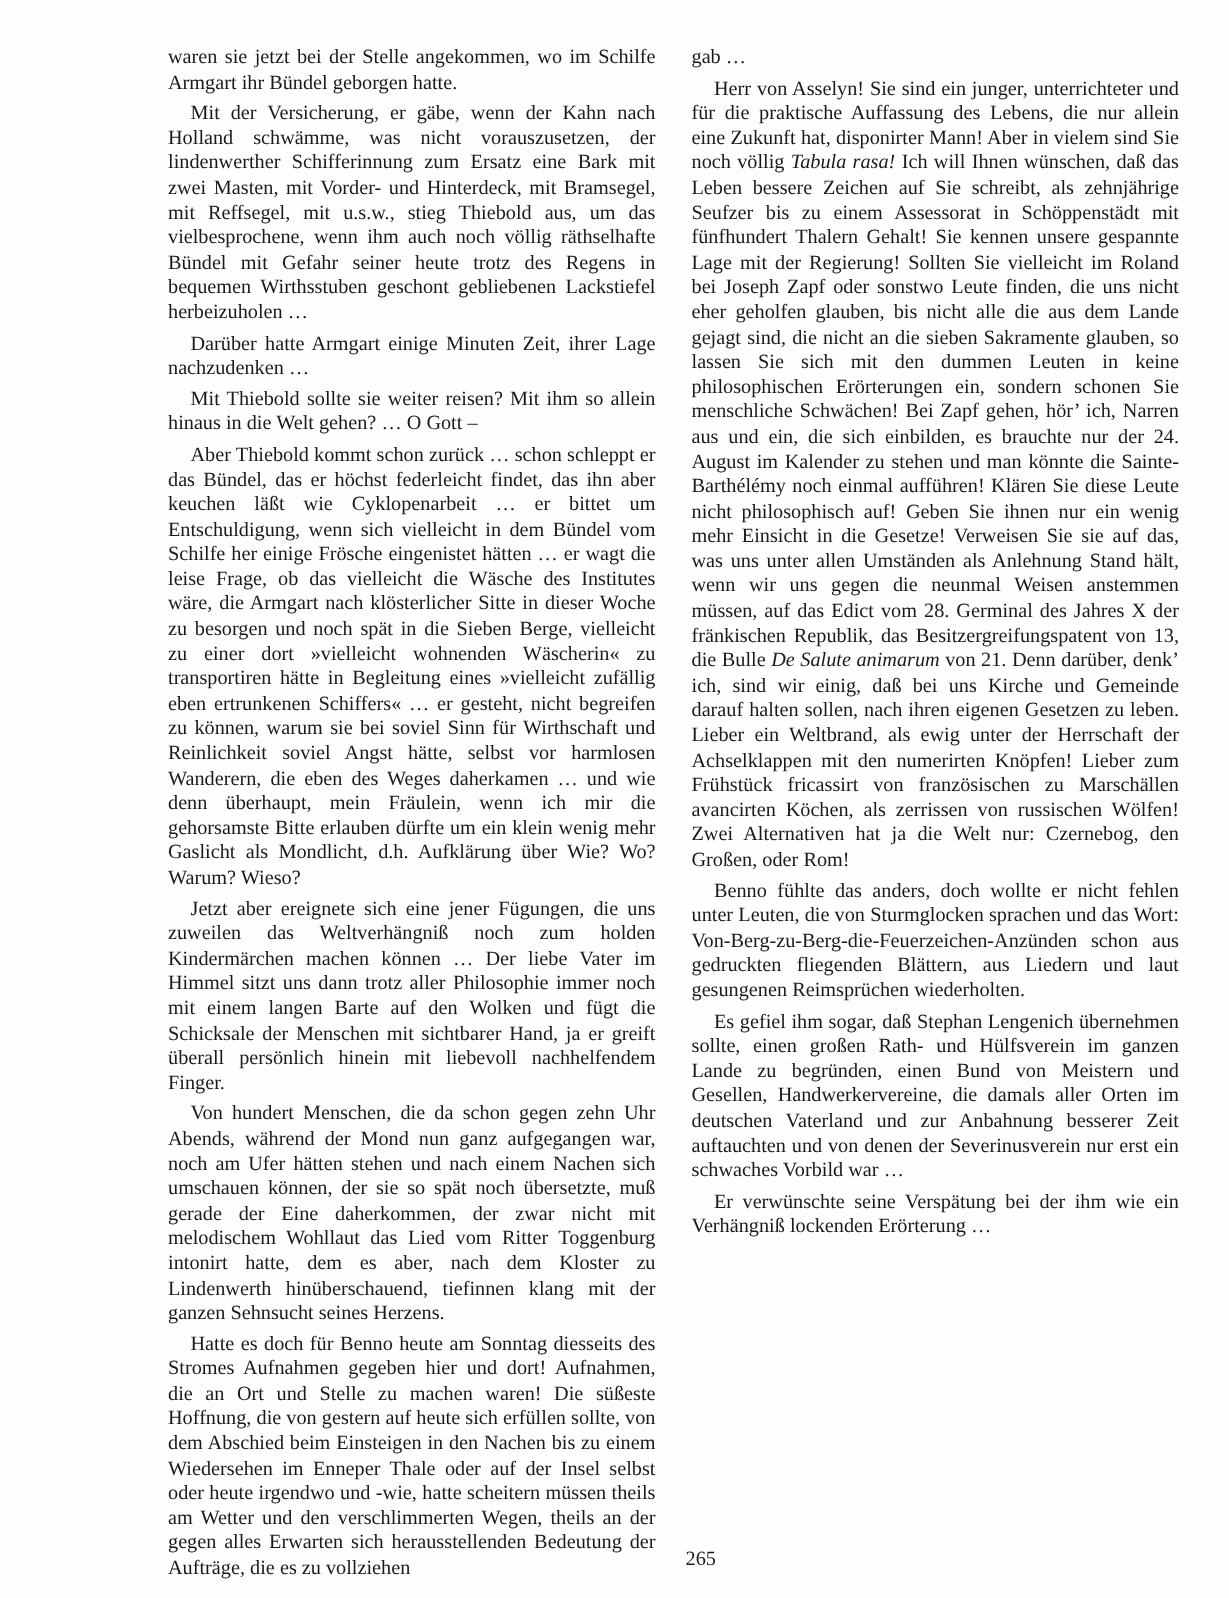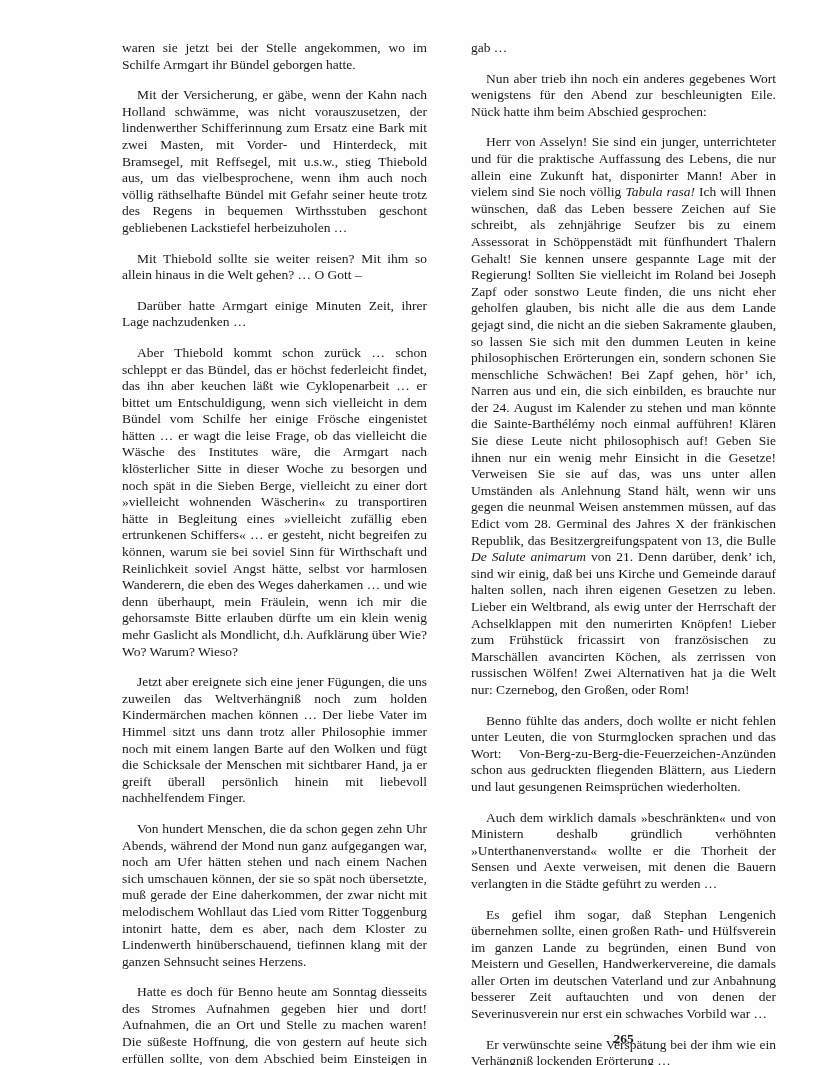--- a/index.html
+++ b/index.html
@@ -25,60 +25,57 @@
   }
   .column {
     width: 333px;
     font-size: 13.5px;
     line-height: 16.6px;
     text-align: justify;
     hyphens: auto;
     -webkit-hyphens: auto;
   }
   .column p {
-    margin: 14px;
+    margin: 4px;
     padding: 0;
     text-indent: 15px;
   }
   .column p.noindent {
     text-indent: 0;
   }
   .column em {
     font-style: italic;
   }
   .page-number {
     position: absolute;
     top: 1031px;
     left: 457px;
     width: 333px;
-    text-align: center;
+    text-align: left;
     font-size: 13.5px;
     line-height: 16.6px;
-    font-weight: bold;
   }
 </style>
 </head>
 <body>
 
 <div class="page">
   <div class="text-columns">
     <div class="column">
         <p class="noindent"><span>waren sie jetzt bei der Stelle angekommen, wo im Schilfe Armgart ihr Bündel geborgen hatte.</span></p>
         <p class=""><span>Mit der Versicherung, er gäbe, wenn der Kahn nach Holland schwämme, was nicht vorauszusetzen, der lindenwerther Schifferinnung zum Ersatz eine Bark mit zwei Masten, mit Vorder- und Hinterdeck, mit Bramsegel, mit Reffsegel, mit u.s.w., stieg Thiebold aus, um das vielbesprochene, wenn ihm auch noch völlig räthselhafte Bündel mit Gefahr seiner heute trotz des Regens in bequemen Wirthsstuben geschont gebliebenen Lackstiefel herbeizuholen …</span></p>
+        <p class=""><span>Darüber hatte Armgart einige Minuten Zeit, ihrer Lage nachzudenken …</span></p>
         <p class=""><span>Mit Thiebold sollte sie weiter reisen? Mit ihm so allein hinaus in die Welt gehen? … O Gott –</span></p>
-        <p class=""><span>Darüber hatte Armgart einige Minuten Zeit, ihrer Lage nachzudenken …</span></p>
         <p class=""><span>Aber Thiebold kommt schon zurück … schon schleppt er das Bündel, das er höchst federleicht findet, das ihn aber keuchen läßt wie Cyklopenarbeit … er bittet um Entschuldigung, wenn sich vielleicht in dem Bündel vom Schilfe her einige Frösche eingenistet hätten … er wagt die leise Frage, ob das vielleicht die Wäsche des Institutes wäre, die Armgart nach klösterlicher Sitte in dieser Woche zu besorgen und noch spät in die Sieben Berge, vielleicht zu einer dort »vielleicht wohnenden Wäscherin« zu transportiren hätte in Begleitung eines »vielleicht zufällig eben ertrunkenen Schiffers« … er gesteht, nicht begreifen zu können, warum sie bei soviel Sinn für Wirthschaft und Reinlichkeit soviel Angst hätte, selbst vor harmlosen Wanderern, die eben des Weges daherkamen … und wie denn überhaupt, mein Fräulein, wenn ich mir die gehorsamste Bitte erlauben dürfte um ein klein wenig mehr Gaslicht als Mondlicht, d.h. Aufklärung über Wie? Wo? Warum? Wieso?</span></p>
         <p class=""><span>Jetzt aber ereignete sich eine jener Fügungen, die uns zuweilen das Weltverhängniß noch zum holden Kindermärchen machen können … Der liebe Vater im Himmel sitzt uns dann trotz aller Philosophie immer noch mit einem langen Barte auf den Wolken und fügt die Schicksale der Menschen mit sichtbarer Hand, ja er greift überall persönlich hinein mit liebevoll nachhelfendem Finger.</span></p>
         <p class=""><span>Von hundert Menschen, die da schon gegen zehn Uhr Abends, während der Mond nun ganz aufgegangen war, noch am Ufer hätten stehen und nach einem Nachen sich umschauen können, der sie so spät noch übersetzte, muß gerade der Eine daherkommen, der zwar nicht mit melodischem Wohllaut das Lied vom Ritter Toggenburg intonirt hatte, dem es aber, nach dem Kloster zu Lindenwerth hinüberschauend, tiefinnen klang mit der ganzen Sehnsucht seines Herzens.</span></p>
         <p class=""><span>Hatte es doch für Benno heute am Sonntag diesseits des Stromes Aufnahmen gegeben hier und dort! Aufnahmen, die an Ort und Stelle zu machen waren! Die süßeste Hoffnung, die von gestern auf heute sich erfüllen sollte, von dem Abschied beim Einsteigen in den Nachen bis zu einem Wiedersehen im Enneper Thale oder auf der Insel selbst oder heute irgendwo und -wie, hatte scheitern müssen theils am Wetter und den verschlimmerten Wegen, theils an der gegen alles Erwarten sich herausstellenden Bedeutung der Aufträge, die es zu vollziehen</span></p>
       </div>
     <div class="column">
         <p class="noindent"><span>gab …</span></p>
-        <p class=""><span>Nun aber trieb ihn noch ein anderes gegebenes Wort wenigstens für den Abend zur beschleunigten Eile. Nück hatte ihm beim Abschied gesprochen:</span></p>
         <p class=""><span>Herr von Asselyn! Sie sind ein junger, unterrichteter und für die praktische Auffassung des Lebens, die nur allein eine Zukunft hat, disponirter Mann! Aber in vielem sind Sie noch völlig </span><em>Tabula rasa!</em><span> Ich will Ihnen wünschen, daß das Leben bessere Zeichen auf Sie schreibt, als zehnjährige Seufzer bis zu einem Assessorat in Schöppenstädt mit fünfhundert Thalern Gehalt! Sie kennen unsere gespannte Lage mit der Regierung! Sollten Sie vielleicht im Roland bei Joseph Zapf oder sonstwo Leute finden, die uns nicht eher geholfen glauben, bis nicht alle die aus dem Lande gejagt sind, die nicht an die sieben Sakramente glauben, so lassen Sie sich mit den dummen Leuten in keine philosophischen Erörterungen ein, sondern schonen Sie menschliche Schwächen! Bei Zapf gehen, hör’ ich, Narren aus und ein, die sich einbilden, es brauchte nur der 24. August im Kalender zu stehen und man könnte die Sainte-Barthélémy noch einmal aufführen! Klären Sie diese Leute nicht philosophisch auf! Geben Sie ihnen nur ein wenig mehr Einsicht in die Gesetze! Verweisen Sie sie auf das, was uns unter allen Umständen als Anlehnung Stand hält, wenn wir uns gegen die neunmal Weisen anstemmen müssen, auf das Edict vom 28. Germinal des Jahres X der fränkischen Republik, das Besitzergreifungspatent von 13, die Bulle </span><em>De Salute animarum</em><span> von 21. Denn darüber, denk’ ich, sind wir einig, daß bei uns Kirche und Gemeinde darauf halten sollen, nach ihren eigenen Gesetzen zu leben. Lieber ein Weltbrand, als ewig unter der Herrschaft der Achselklappen mit den numerirten Knöpfen! Lieber zum Frühstück fricassirt von französischen zu Marschällen avancirten Köchen, als zerrissen von russischen Wölfen! Zwei Alternativen hat ja die Welt nur: Czernebog, den Großen, oder Rom!</span></p>
         <p class=""><span>Benno fühlte das anders, doch wollte er nicht fehlen unter Leuten, die von Sturmglocken sprachen und das Wort: Von-Berg-zu-Berg-die-Feuerzeichen-Anzünden schon aus gedruckten fliegenden Blättern, aus Liedern und laut gesungenen Reimsprüchen wiederholten.</span></p>
-        <p class=""><span>Auch dem wirklich damals »beschränkten« und von Ministern deshalb gründlich verhöhnten »Unterthanenverstand« wollte er die Thorheit der Sensen und Aexte verweisen, mit denen die Bauern verlangten in die Städte geführt zu werden …</span></p>
         <p class=""><span>Es gefiel ihm sogar, daß Stephan Lengenich übernehmen sollte, einen großen Rath- und Hülfsverein im ganzen Lande zu begründen, einen Bund von Meistern und Gesellen, Handwerkervereine, die damals aller Orten im deutschen Vaterland und zur Anbahnung besserer Zeit auftauchten und von denen der Severinusverein nur erst ein schwaches Vorbild war …</span></p>
         <p class=""><span>Er verwünschte seine Verspätung bei der ihm wie ein Verhängniß lockenden Erörterung …</span></p>
       </div>
   </div>
   <div class="page-number">265</div>
 </div>
 
 </body></html>

